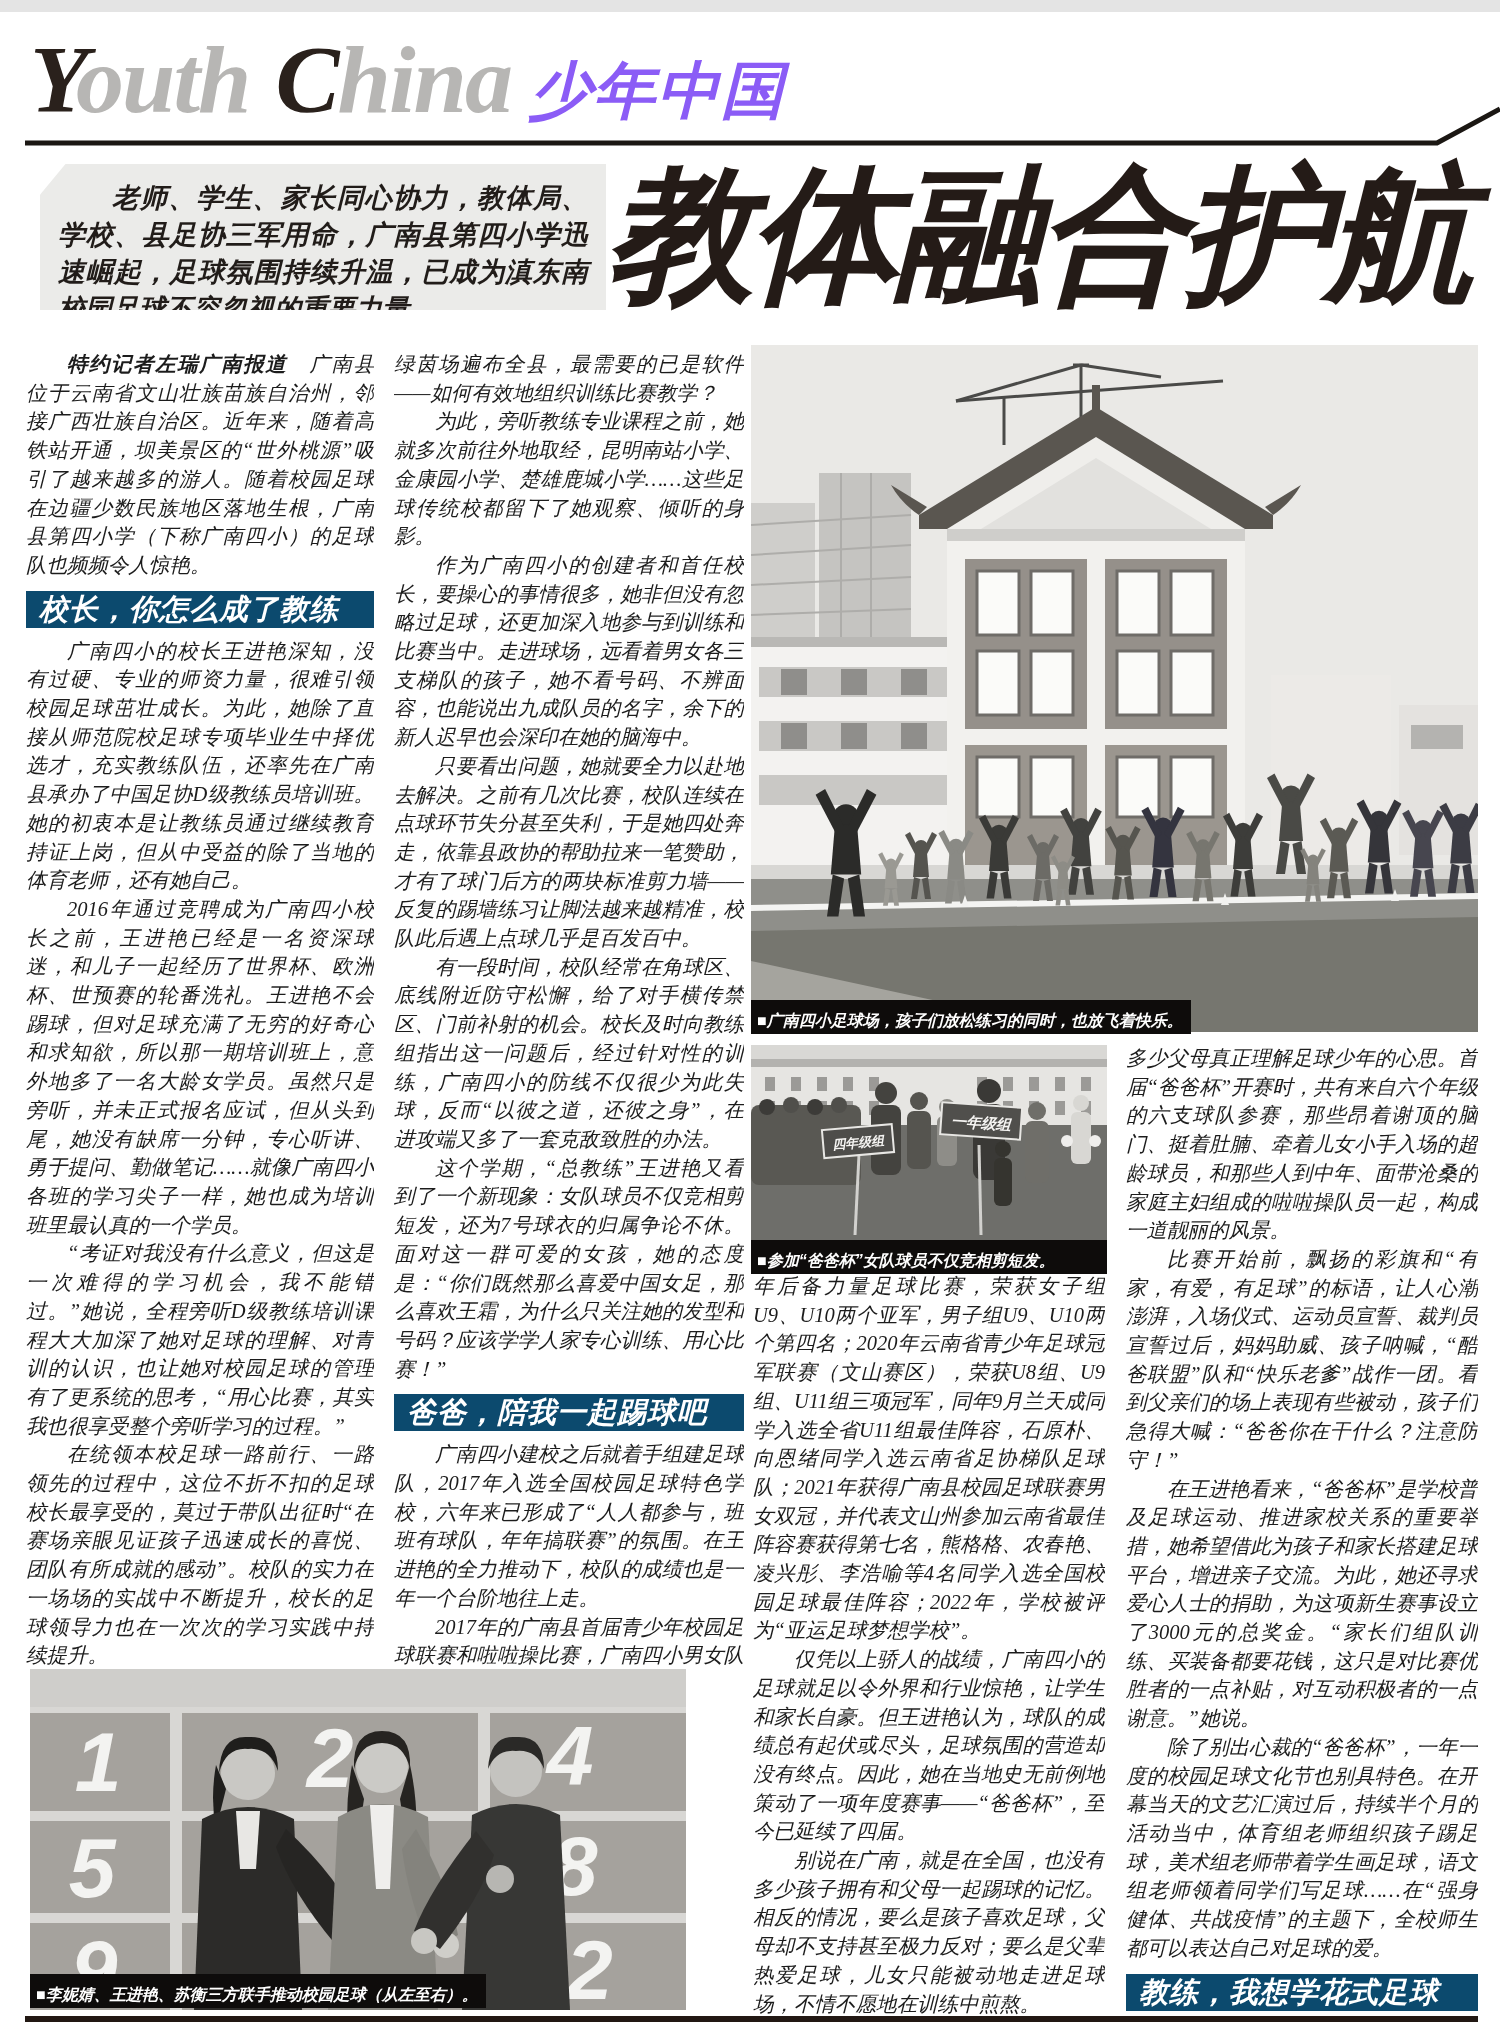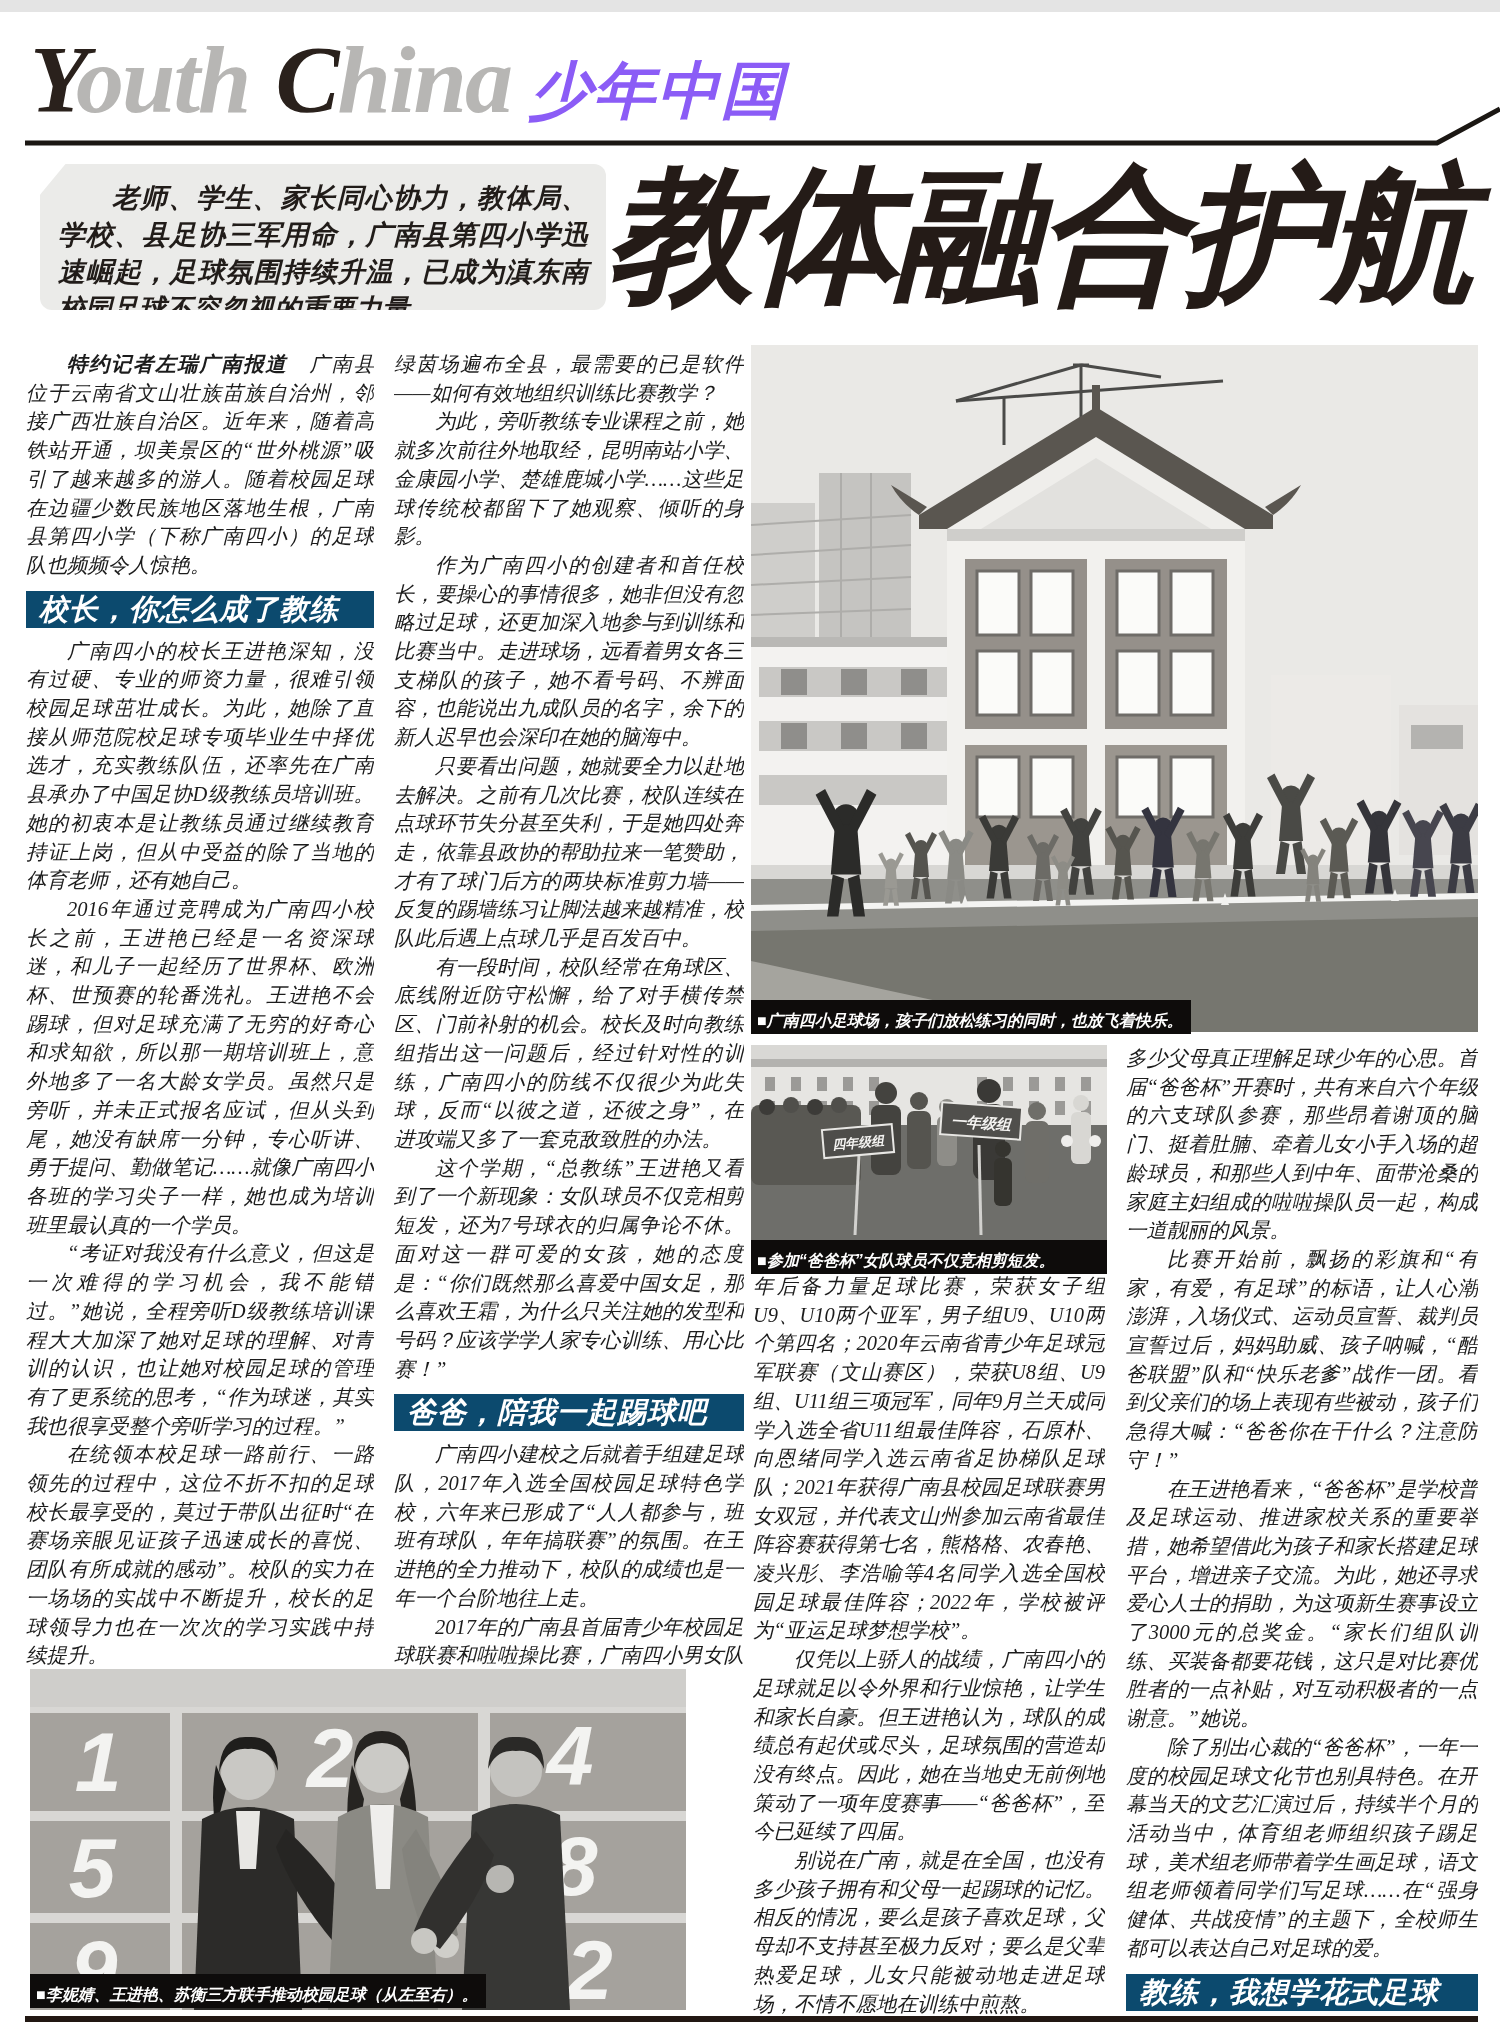--- a/index.html
+++ b/index.html
@@ -11,21 +11,21 @@
   .mh-dark{color:#2a211c;}
   .mh-gray{color:#b7b6b4;}
   .mh-sp{display:inline-block;width:26px;}
   .mh-cn{font-family:"Liberation Serif","DejaVu Serif",serif;font-weight:bold;font-size:62px;color:#8b5cf6;margin-left:18px;letter-spacing:2px;}
   .mh-rule{position:absolute;left:0;top:0;width:1500px;height:140px;pointer-events:none;}
   
   .lede{position:absolute;left:40px;top:152px;width:566px;height:146px;background:#ebebe9;
         clip-path:polygon(4.5% 0,100% 0,100% 100%,0 100%,0 21%);
         font-family:"Liberation Sans","DejaVu Sans",sans-serif;font-weight:bold;
         font-size:27px;line-height:37px;color:#211c19;padding:16px 18px 0 18px;box-sizing:border-box;
-        text-indent:2em;text-align:justify;border-radius:12px;}
+        text-indent:2em;text-align:justify;}
   .headline{position:absolute;left:606px;top:150px;width:880px;height:150px;
         font-family:"Liberation Serif","DejaVu Serif",serif;font-weight:bold;font-size:148px;line-height:148px;
         letter-spacing:-4px;color:#241b17;white-space:nowrap;}
   
   .col{position:absolute;width:348px;font-size:20.5px;line-height:28.7px;text-align:justify;overflow:hidden;}
   .col p{margin:0;text-indent:2em;}
   .col p.cont{text-indent:0;}
   .byline{font-family:"Liberation Sans","DejaVu Sans",sans-serif;font-weight:bold;}
   .sec-head{background:#0c4a6e;color:#ffffff;font-family:"Liberation Sans","DejaVu Sans",sans-serif;
         font-weight:bold;font-size:29px;line-height:37px;height:37px;padding-left:13px;letter-spacing:1px;
@@ -53,21 +53,21 @@
 
   <div class="lede">老师、学生、家长同心协力，教体局、学校、县足协三军用命，广南县第四小学迅速崛起，足球氛围持续升温，已成为滇东南校园足球不容忽视的重要力量。</div>
 
   <div class="headline">教体融合护航</div>
 
   <div class="col" style="left:26px;top:338px;height:1316px;">
     <p><span class="byline">特约记者左瑞广南报道</span><span>　广南县位于云南省文山壮族苗族自治州，邻接广西壮族自治区。近年来，随着高铁站开通，坝美景区的“世外桃源”吸引了越来越多的游人。随着校园足球在边疆少数民族地区落地生根，广南县第四小学（下称广南四小）的足球队也频频令人惊艳。</span></p>
     <div class="sec-head">校长，你怎么成了教练</div>
     <p>广南四小的校长王进艳深知，没有过硬、专业的师资力量，很难引领校园足球茁壮成长。为此，她除了直接从师范院校足球专项毕业生中择优选才，充实教练队伍，还率先在广南县承办了中国足协D级教练员培训班。她的初衷本是让教练员通过继续教育持证上岗，但从中受益的除了当地的体育老师，还有她自己。</p>
     <p>2016年通过竞聘成为广南四小校长之前，王进艳已经是一名资深球迷，和儿子一起经历了世界杯、欧洲杯、世预赛的轮番洗礼。王进艳不会踢球，但对足球充满了无穷的好奇心和求知欲，所以那一期培训班上，意外地多了一名大龄女学员。虽然只是旁听，并未正式报名应试，但从头到尾，她没有缺席一分钟，专心听讲、勇于提问、勤做笔记……就像广南四小各班的学习尖子一样，她也成为培训班里最认真的一个学员。</p>
-    <p>“考证对我没有什么意义，但这是一次难得的学习机会，我不能错过。”她说，全程旁听D级教练培训课程大大加深了她对足球的理解、对青训的认识，也让她对校园足球的管理有了更系统的思考，“作为球迷，其实我也很享受整个旁听学习的过程。”</p>
+    <p>“考证对我没有什么意义，但这是一次难得的学习机会，我不能错过。”她说，全程旁听D级教练培训课程大大加深了她对足球的理解、对青训的认识，也让她对校园足球的管理有了更系统的思考，“用心比赛，其实我也很享受整个旁听学习的过程。”</p>
     <p>在统领本校足球一路前行、一路领先的过程中，这位不折不扣的足球校长最享受的，莫过于带队出征时“在赛场亲眼见证孩子迅速成长的喜悦、团队有所成就的感动”。校队的实力在一场场的实战中不断提升，校长的足球领导力也在一次次的学习实践中持续提升。</p>
 
   </div>
 
   <div class="col" style="left:394px;top:338px;width:350px;height:1320px;">
     <p class="cont">绿茵场遍布全县，最需要的已是软件——如何有效地组织训练比赛教学？</p>
     <p>为此，旁听教练专业课程之前，她就多次前往外地取经，昆明南站小学、金康园小学、楚雄鹿城小学……这些足球传统校都留下了她观察、倾听的身影。</p>
     <p>作为广南四小的创建者和首任校长，要操心的事情很多，她非但没有忽略过足球，还更加深入地参与到训练和比赛当中。走进球场，远看着男女各三支梯队的孩子，她不看号码、不辨面容，也能说出九成队员的名字，余下的新人迟早也会深印在她的脑海中。</p>
     <p>只要看出问题，她就要全力以赴地去解决。之前有几次比赛，校队连续在点球环节失分甚至失利，于是她四处奔走，依靠县政协的帮助拉来一笔赞助，才有了球门后方的两块标准剪力墙——反复的踢墙练习让脚法越来越精准，校队此后遇上点球几乎是百发百中。</p>
     <p>有一段时间，校队经常在角球区、底线附近防守松懈，给了对手横传禁区、门前补射的机会。校长及时向教练组指出这一问题后，经过针对性的训练，广南四小的防线不仅很少为此失球，反而“以彼之道，还彼之身”，在进攻端又多了一套克敌致胜的办法。</p>

